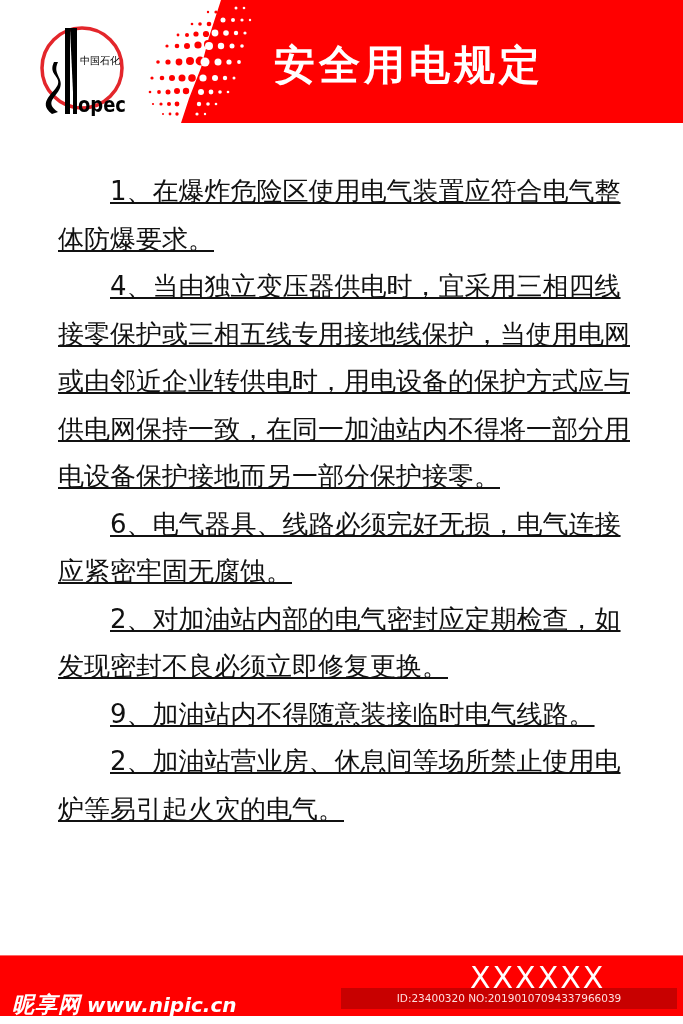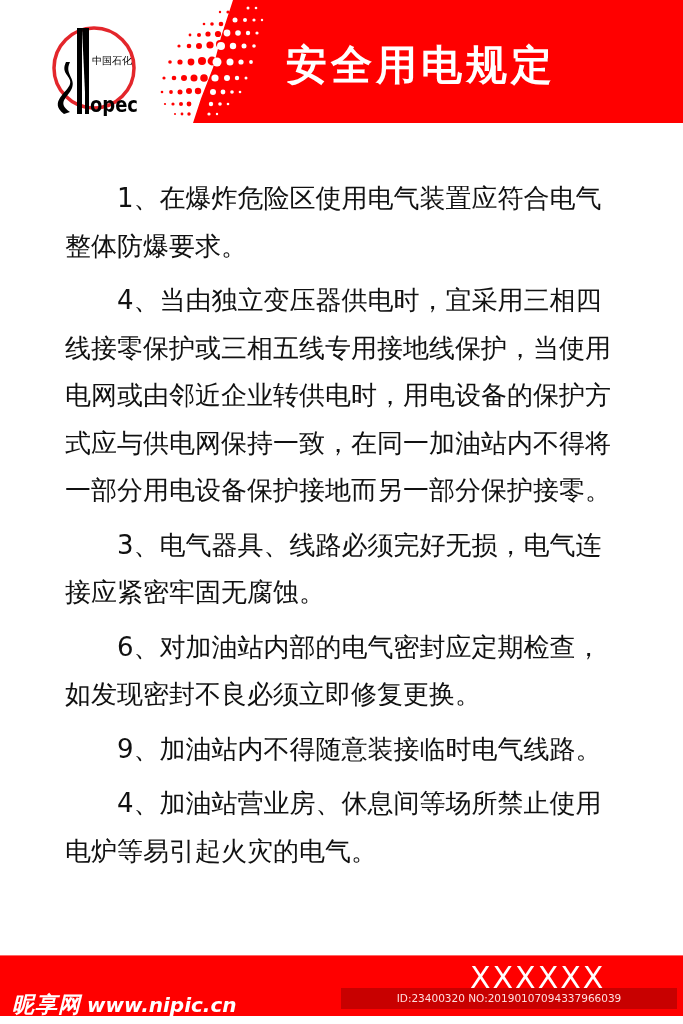--- a/index.html
+++ b/index.html
@@ -1,39 +1,39 @@
 <!DOCTYPE html>
 <html><head>
   <meta charset="utf-8">
   <style>
     html, body { margin: 0; padding: 0; }
     body {
       width: 683px; height: 1024px; position: relative; overflow: hidden;
       background: #ffffff;
       font-family: "DejaVu Sans", "Liberation Sans", sans-serif;
     }
-    .header { position: absolute; left: 18px; top: 0; width: 622px; height: 124px; }
+    .header { position: absolute; left: 6px; top: 0; width: 622px; height: 124px; }
     .red-band {
       position: absolute; left: 175px; top: 0; width: 508px; height: 123px;
       background: #ff0000;
       clip-path: polygon(40px 0, 100% 0, 100% 100%, 0 100%, 8px 80%, 20px 55%, 28px 30%);
     }
     .dots { position: absolute; left: 130px; top: 0; width: 150px; height: 124px; }
     .title {
       position: absolute; left: 268px; top: 30px; width: 410px; height: 70px;
       color: #ffffff; font-family: "DejaVu Serif", "Liberation Serif", serif;
       font-weight: bold; font-size: 41px; letter-spacing: 4px; line-height: 70px;
       white-space: nowrap;
     }
     .logo { position: absolute; left: 28px; top: 22px; width: 96px; width: 96px; height: 96px; }
     .body-text {
       position: absolute; left: 58px; top: 168px; width: 572px;
       color: #111111; font-size: 26px; line-height: 47.5px;
     }
-    .body-text p { margin: 7px; text-indent: 2em; }
+    .body-text p { margin: 0; text-indent: 2em; text-decoration: underline; }
     .footer {
       position: absolute; left: 0; top: 956px; width: 683px; height: 60px;
       background: #ff0000;
     }
     .footer-line { position: absolute; left: 0; top: 955px; width: 683px; height: 1px; background: #ff6666; }
     .watermark-brand {
       position: absolute; left: 12px; top: 34px; color: #ffffff;
       font-weight: bold; font-style: italic; font-size: 20px; white-space: nowrap;
     }
     .watermark-brand .cn { font-size: 22px; letter-spacing: 1px; margin-right: 6px; }
@@ -144,24 +144,24 @@
     <text x="46" y="42" font-size="10" fill="#000" font-family="DejaVu Serif, serif">中国石化</text>
     <text x="44" y="90" font-size="22" font-weight="bold" fill="#000" font-family="DejaVu Sans, sans-serif" textLength="48" lengthAdjust="spacingAndGlyphs">opec</text>
   </svg>
 
   <div class="title">安全用电规定</div>
 </div>
 
 <div class="body-text">
   <p>1、在爆炸危险区使用电气装置应符合电气整体防爆要求。</p>
   <p>4、当由独立变压器供电时，宜采用三相四线接零保护或三相五线专用接地线保护，当使用电网或由邻近企业转供电时，用电设备的保护方式应与供电网保持一致，在同一加油站内不得将一部分用电设备保护接地而另一部分保护接零。</p>
-  <p>3、电气器具、线路必须完好无损，电气连接应紧密牢固无腐蚀。</p>
-  <p>6、对加油站内部的电气密封应定期检查，如发现密封不良必须立即修复更换。</p>
+  <p>6、电气器具、线路必须完好无损，电气连接应紧密牢固无腐蚀。</p>
+  <p>2、对加油站内部的电气密封应定期检查，如发现密封不良必须立即修复更换。</p>
   <p>9、加油站内不得随意装接临时电气线路。</p>
-  <p>4、加油站营业房、休息间等场所禁止使用电炉等易引起火灾的电气。</p>
+  <p>2、加油站营业房、休息间等场所禁止使用电炉等易引起火灾的电气。</p>
 </div>
 
 <div class="footer-line"></div>
 <div class="footer">
   <div class="watermark-brand">
     <span class="cn">昵享网</span><span>www.nipic.cn</span>
   </div>
   <div class="xxx">XXXXXX</div>
   <div class="id-box">ID:23400320 NO:20190107094337966039</div>
 </div>

